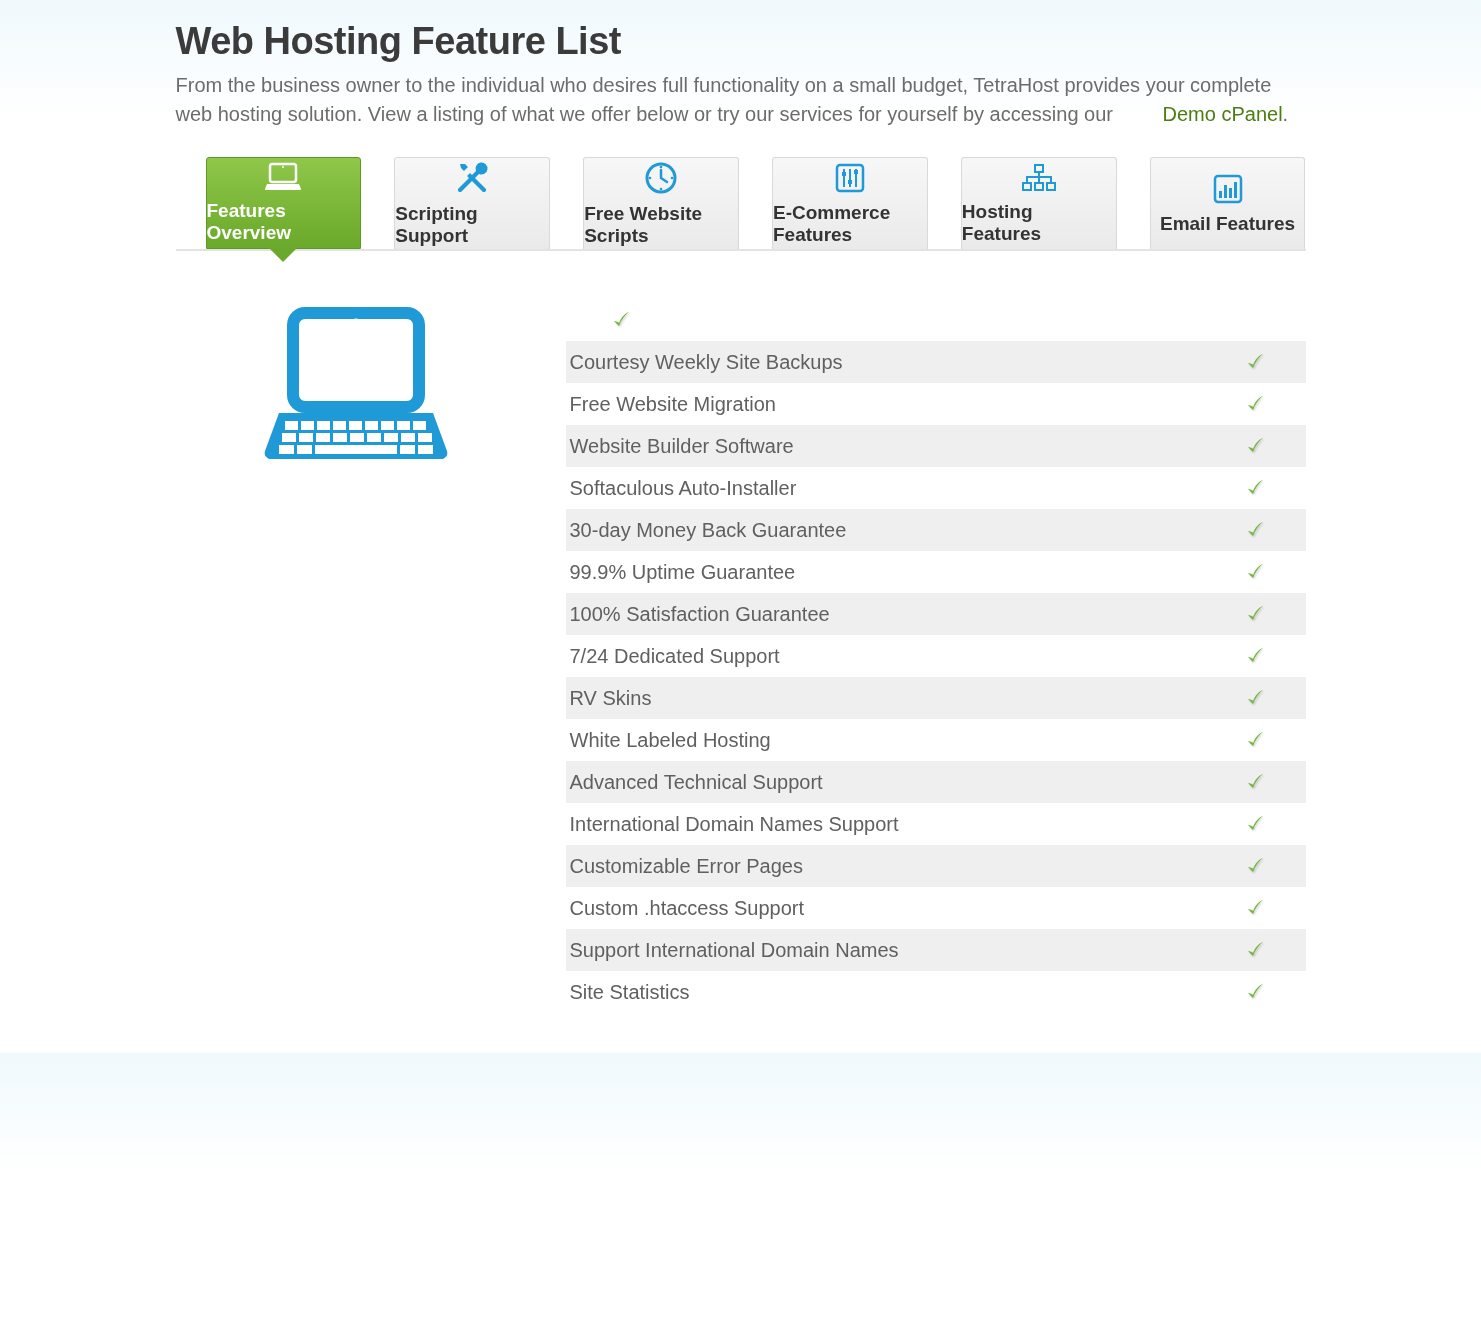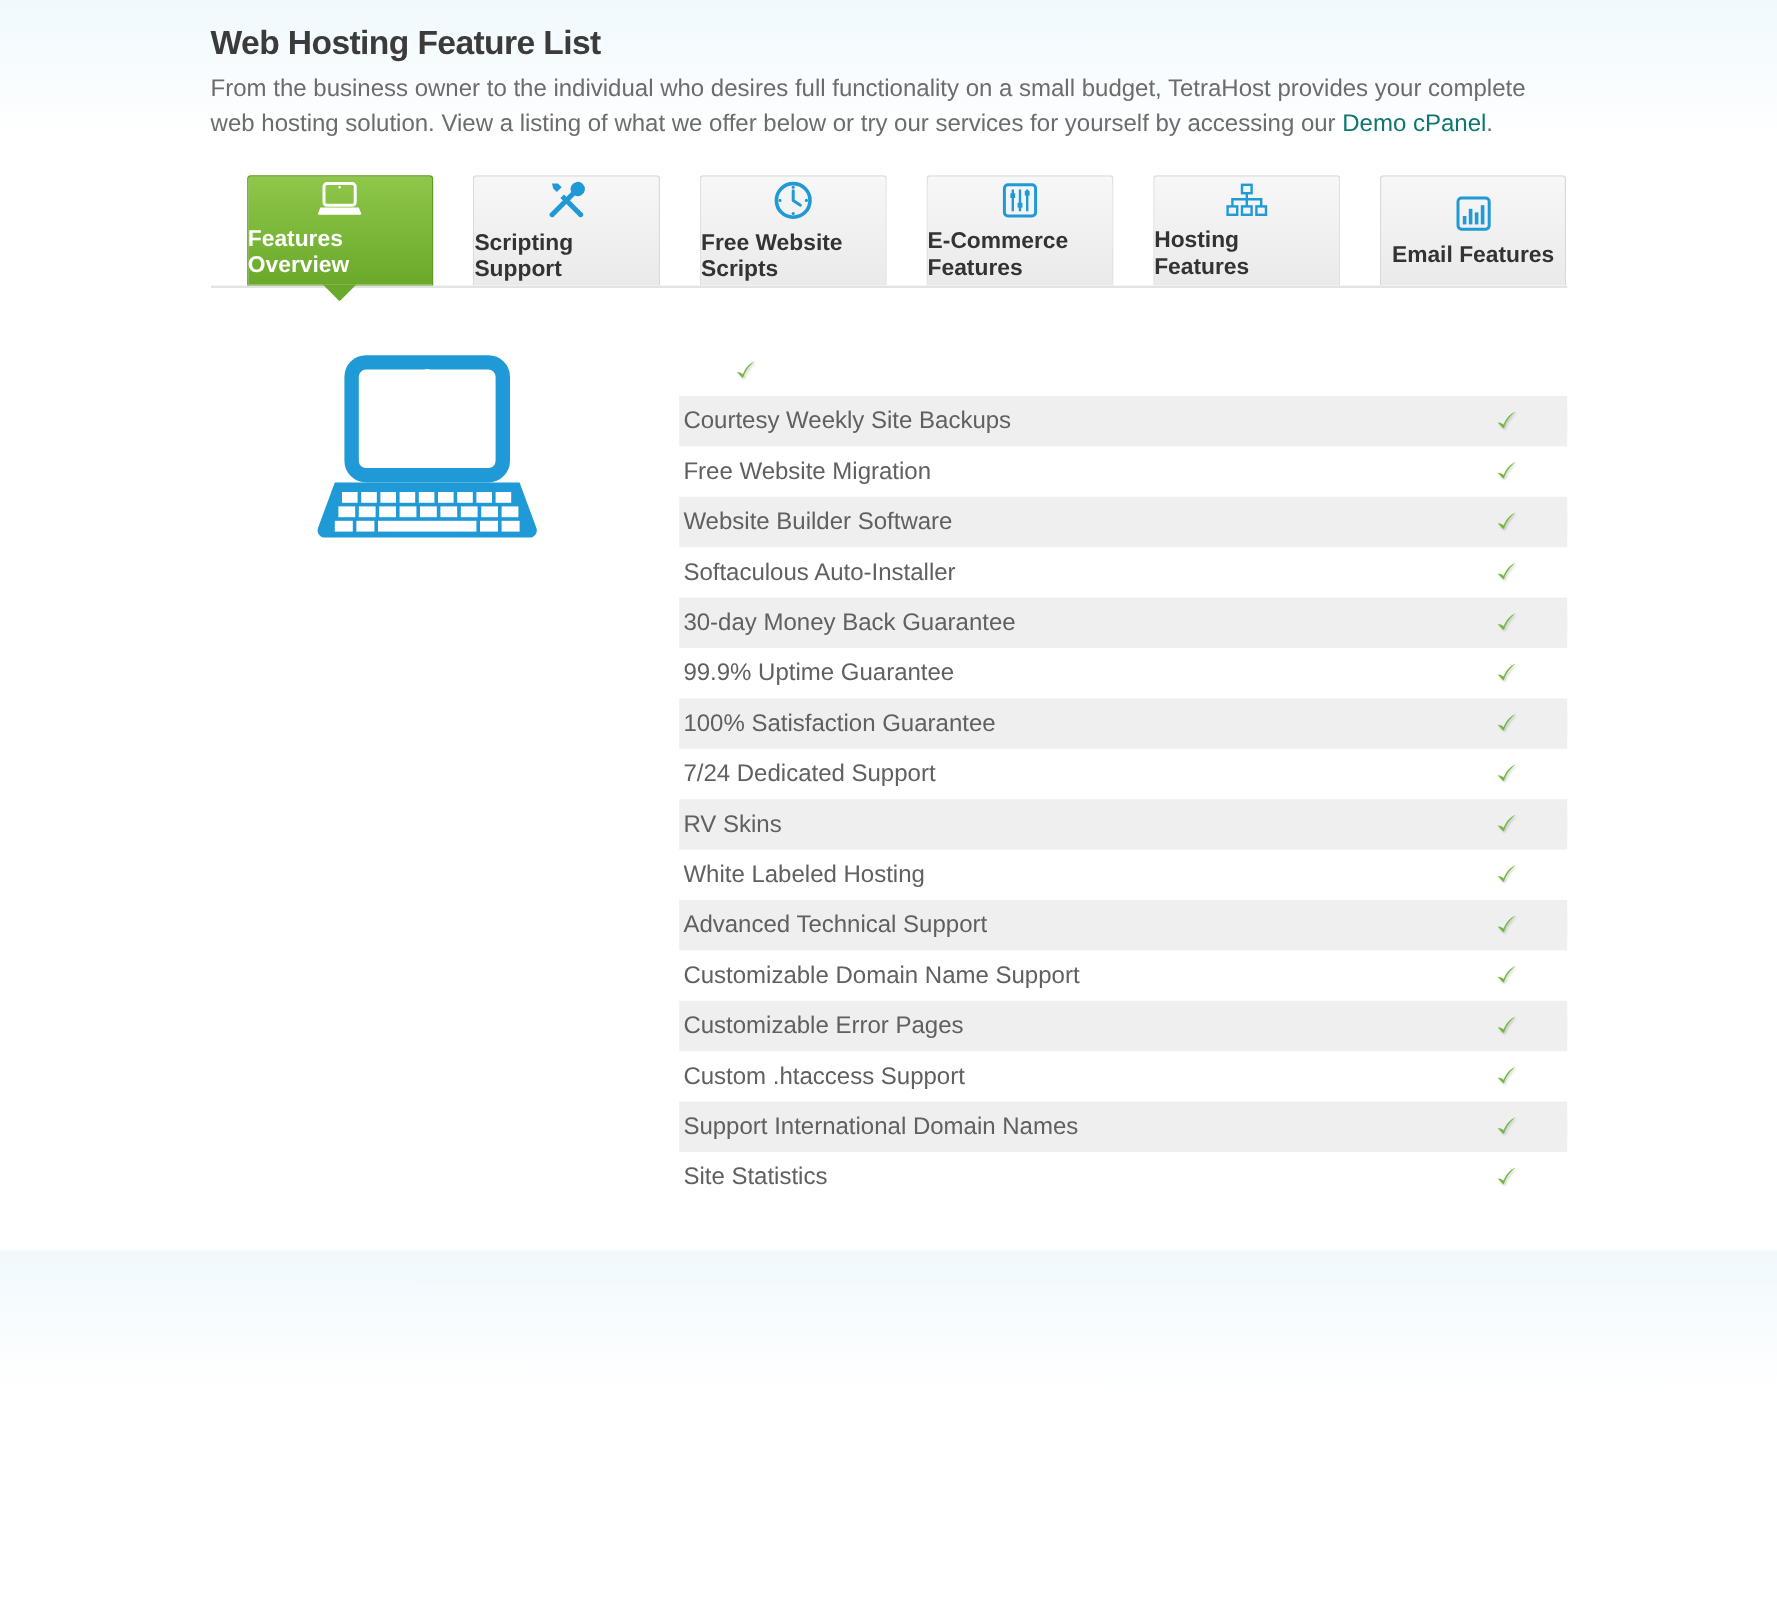--- a/index.html
+++ b/index.html
@@ -5,34 +5,34 @@
   * { box-sizing: border-box; margin: 0; padding: 0; }
   body {
     font-family: "Segoe UI", "Helvetica Neue", Arial, sans-serif;
     background: linear-gradient(to bottom, #f0f9fd 0%, #ffffff 120px);
     color: #555;
     width: 1481px;
     padding: 0 20px 40px 20px;
   }
   .container { max-width: 1130px; margin: 0 auto; }
   h1.page-title {
-    font-size: 28px;
+    font-size: 38px;
     font-weight: 600;
     color: #3b3b3b;
     letter-spacing: -0.5px;
     padding-top: 20px;
     padding-bottom: 8px;
   }
   p.intro {
     font-size: 20px;
     line-height: 1.45;
     color: #6c6c6c;
     margin-bottom: 28px;
   }
-  p.intro a { color: #0f766e; text-decoration: none; }
+  p.intro a { color: #4d7c0f; text-decoration: none; margin-left: 44px; }
   .tabs {
     display: flex;
     gap: 3px;
     border-bottom: 2px solid #e3e3e3;
   }
   .tab {
     flex: 1;
     height: 92px;
     background: linear-gradient(to bottom, #f7f7f7, #eaeaea);
     border: 1px solid #d9d9d9;
@@ -323,21 +323,21 @@
         </div>
         <div class="feature-row">
           <div class="feature-name">Advanced Technical Support</div>
           <div class="feature-check">
             <svg class="check-svg" width="20" height="20" viewBox="0 0 20 20">
               <path d="M3 11 C5 13 7 15 8 16 C10 10 14 5 18 2 C13 4 10 8 8 13 C7 12 5 11 3 11 Z" fill="#6fb93a"></path>
             </svg>
           </div>
         </div>
         <div class="feature-row">
-          <div class="feature-name">Customizable Domain Name Support</div>
+          <div class="feature-name">International Domain Names Support</div>
           <div class="feature-check">
             <svg class="check-svg" width="20" height="20" viewBox="0 0 20 20">
               <path d="M3 11 C5 13 7 15 8 16 C10 10 14 5 18 2 C13 4 10 8 8 13 C7 12 5 11 3 11 Z" fill="#6fb93a"></path>
             </svg>
           </div>
         </div>
         <div class="feature-row">
           <div class="feature-name">Customizable Error Pages</div>
           <div class="feature-check">
             <svg class="check-svg" width="20" height="20" viewBox="0 0 20 20">

